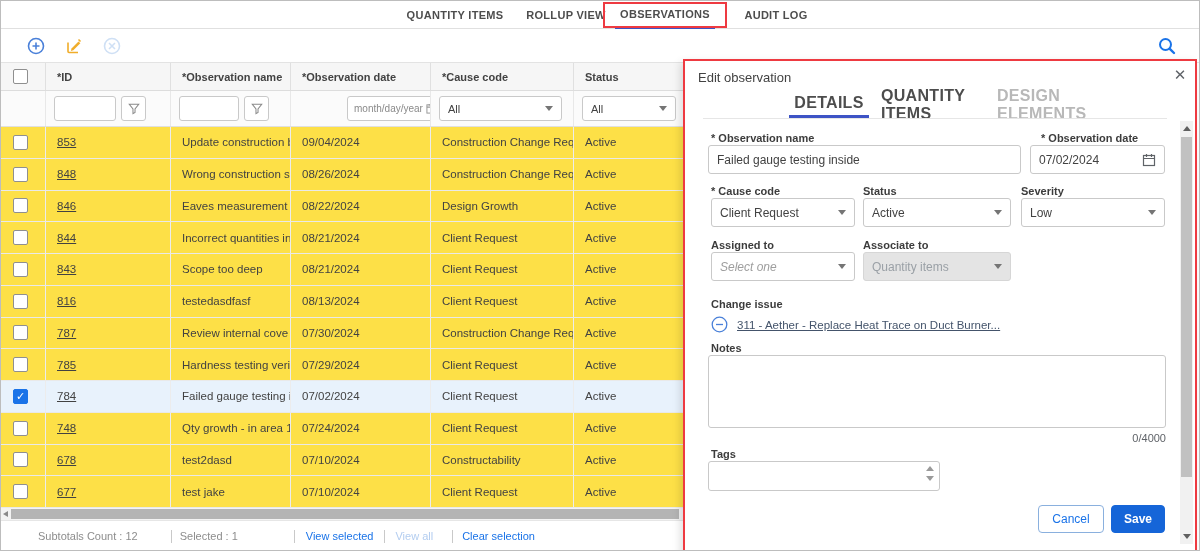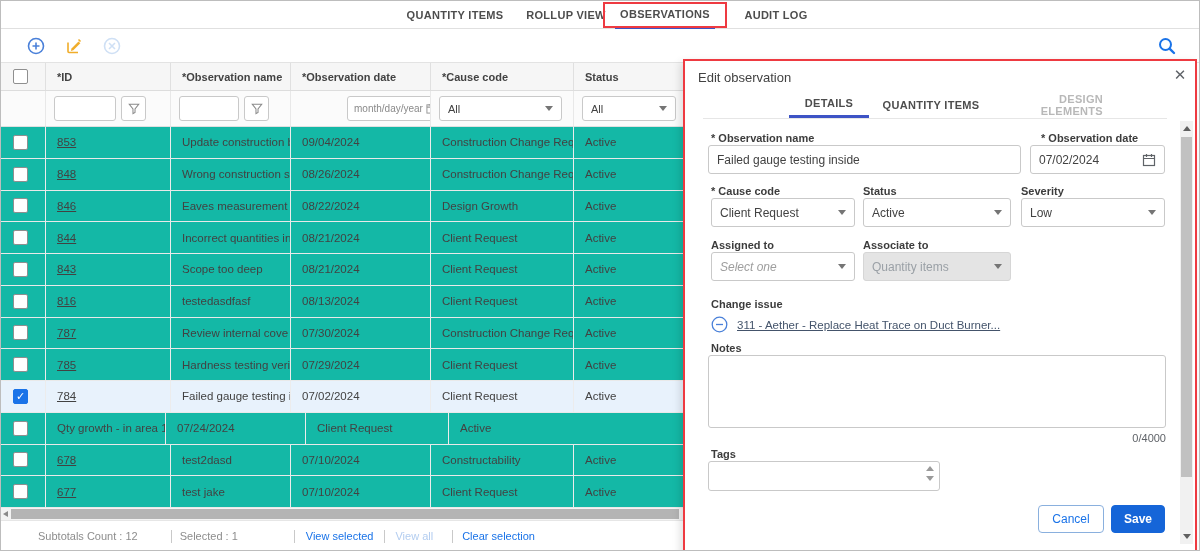--- a/index.html
+++ b/index.html
@@ -47,21 +47,21 @@
                 background:#fff; display:flex; align-items:center; justify-content:center; cursor:pointer;}
   .date-box { height:25px; border:1px solid #c9c9c9; border-radius:3px; background:#fff;
               display:flex; align-items:center; padding:0 4px 0 6px; gap:3px; cursor:pointer;margin-left:48px;}
   .date-box .ph { font-size:10px; color:#8a8a8a; white-space:nowrap;}
   .dd { height:25px; border:1px solid #c9c9c9; border-radius:3px; background:#fff;
         display:flex; align-items:center; justify-content:space-between;
         padding:0 8px; font-size:11px; color:#424242; cursor:pointer;}
   .caret { width:0; height:0; border-left:4px solid transparent; border-right:4px solid transparent;
            border-top:5px solid #757575; }
   .tbody { position:absolute; left:0; top:126px; width:684px; height:381px; overflow:hidden; }
-  .trow { display:flex; height:31.75px; border-bottom:1px solid #e9e9e9; background:#14b8a6; }
+  .trow { display:flex; height:31.75px; border-bottom:1px solid #e9e9e9; background:#fde047; }
   .trow.sel { background:#e8f2fc; }
   .trow .tc { display:flex; align-items:center; padding-left:11px; font-size:11.5px;
               color:#424242; border-right:1px solid #ececec; overflow:hidden; white-space:nowrap;}
   .trow .tc:last-child { border-right:none; }
   .cb { width:15px; height:15px; border:1px solid #8f8f8f; border-radius:2px; background:#fff;
         cursor:pointer; display:flex; align-items:center; justify-content:center;
         font-size:11px; color:#fff; line-height:1;}
   .cb.checked { background:#1a73e8; border-color:#1a73e8; }
   .id-link { text-decoration:underline; cursor:pointer; }
 
@@ -80,22 +80,22 @@
   .lnk.disabled { color:#b3cdf0; cursor:default; }
 
   
   .panel { position:absolute; left:682px; top:58px; width:514px; height:507px;
            background:#fff; border:2px solid #ee3a41; z-index:5;
            box-shadow:-3px 3px 8px rgba(0,0,0,.12); }
   .p-title { position:absolute; left:13px; top:9px; font-size:13px; color:#424242; }
   .p-close { position:absolute; right:7px; top:6px; width:16px; height:16px;
              cursor:pointer; color:#5f6368; font-size:15px; line-height:16px; text-align:center;}
   .ptab { position:absolute; top:30px; height:27px; display:flex; align-items:center;
-          justify-content:center; font-size:11px; font-weight:700; color:#4d4d4d;
-          letter-spacing:.3px; cursor:pointer;text-align:right;}
+          justify-content:center; font-size:16px; font-weight:700; color:#4d4d4d;
+          letter-spacing:.3px; cursor:pointer;}
   .ptab.active { border-bottom:3px solid #3d53c5; }
   .ptab.disabled { color:#b8b8b8; cursor:default; }
   #ptab-0 { left:104px; width:80px; }
   #ptab-1 { left:196px; width:100px; }
   #ptab-2 { left:312px; width:106px; }
   .p-hairline { position:absolute; left:18px; top:57px; width:464px; height:1px; background:#e6e6e6; }
   .plabel { position:absolute; font-size:11px; font-weight:700; color:#3c3c3c; white-space:nowrap;}
   .pfield { position:absolute; height:29px; border:1px solid #c9c9c9; border-radius:3px;
             background:#fff; display:flex; align-items:center; padding:0 8px;
             font-size:12px; color:#424242; }
@@ -332,20 +332,23 @@
         </div>
       <div class="tc c2">Failed gauge testing in...</div>
       <div class="tc c3">07/02/2024</div>
       <div class="tc c4">Client Request</div>
       <div class="tc c5">Active</div>
     </div>
       <div class="trow">
       <div class="tc c0" style="padding-left:12px;">
         <span class="cb"></span>
       </div>
+      <div class="tc c1">
+          <span class="id-link">748</span>
+        </div>
       <div class="tc c2">Qty growth - in area 1</div>
       <div class="tc c3">07/24/2024</div>
       <div class="tc c4">Client Request</div>
       <div class="tc c5">Active</div>
     </div>
       <div class="trow">
       <div class="tc c0" style="padding-left:12px;">
         <span class="cb"></span>
       </div>
       <div class="tc c1">

